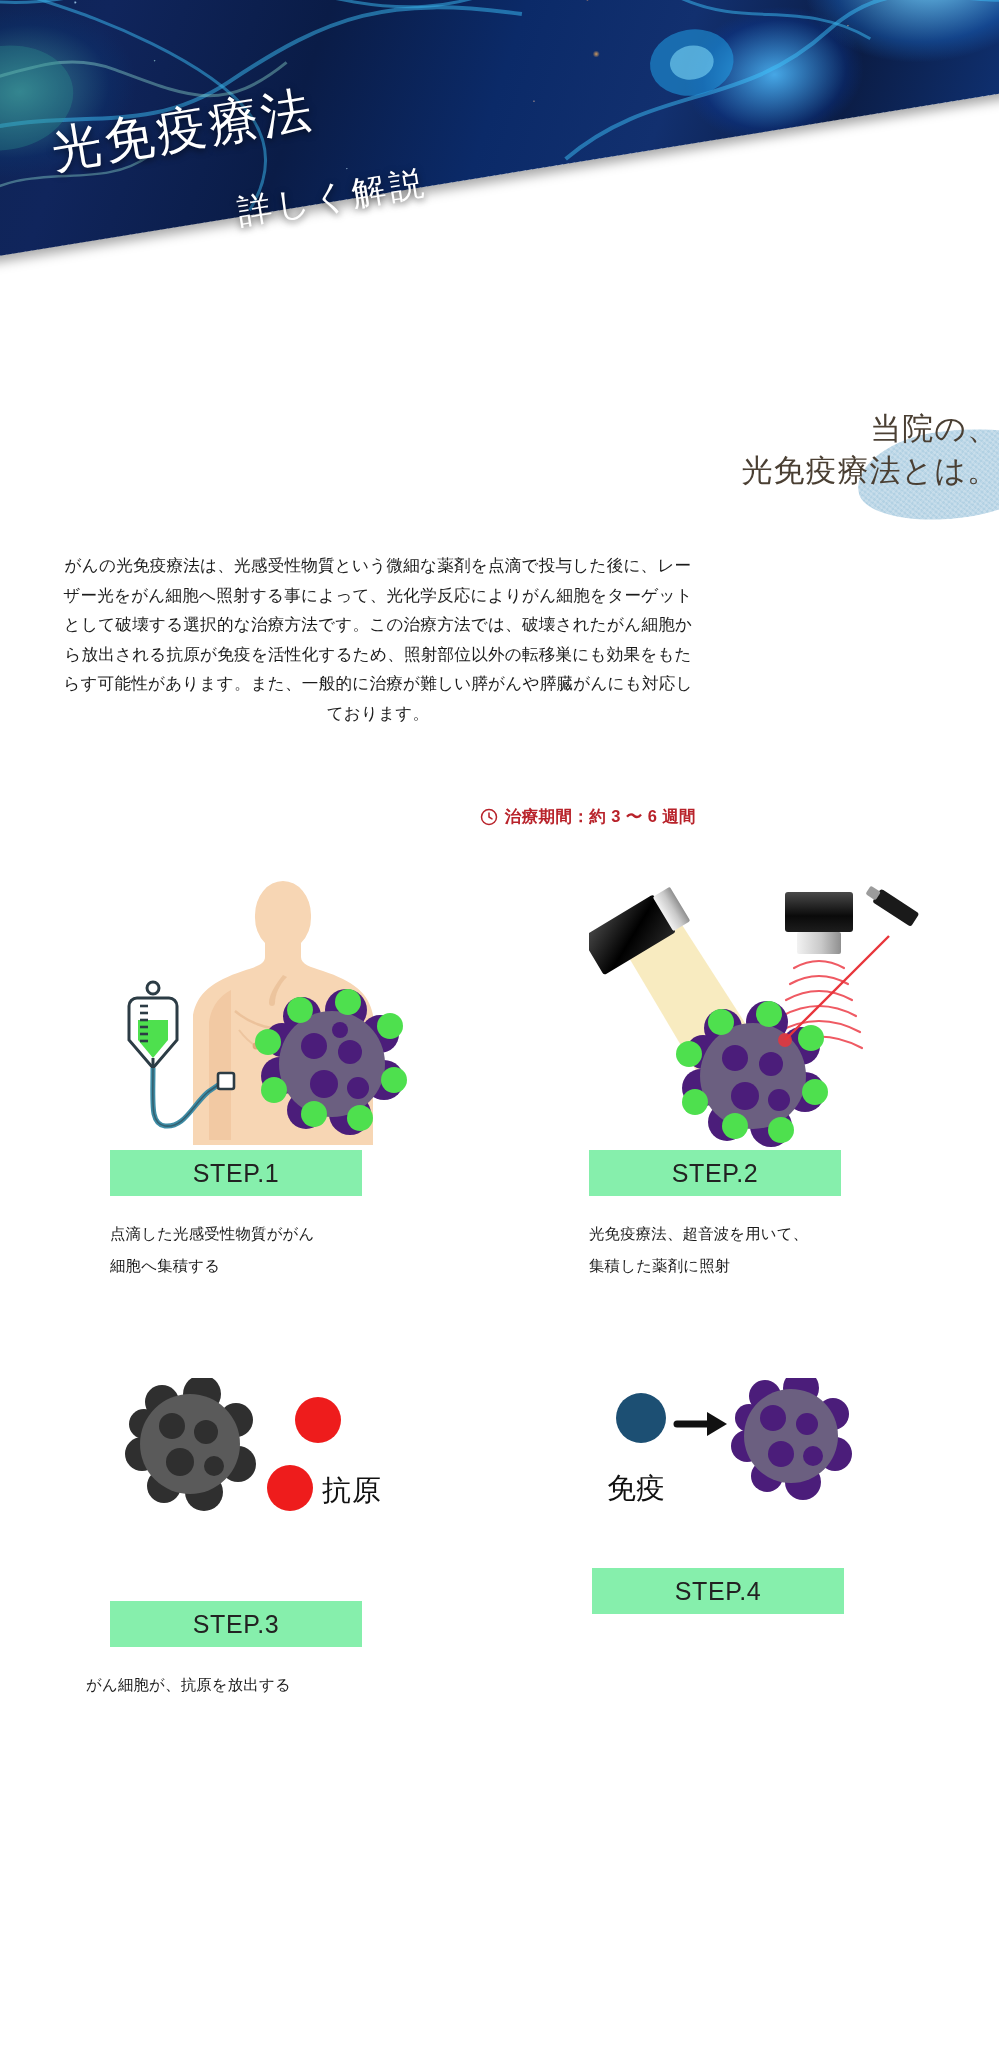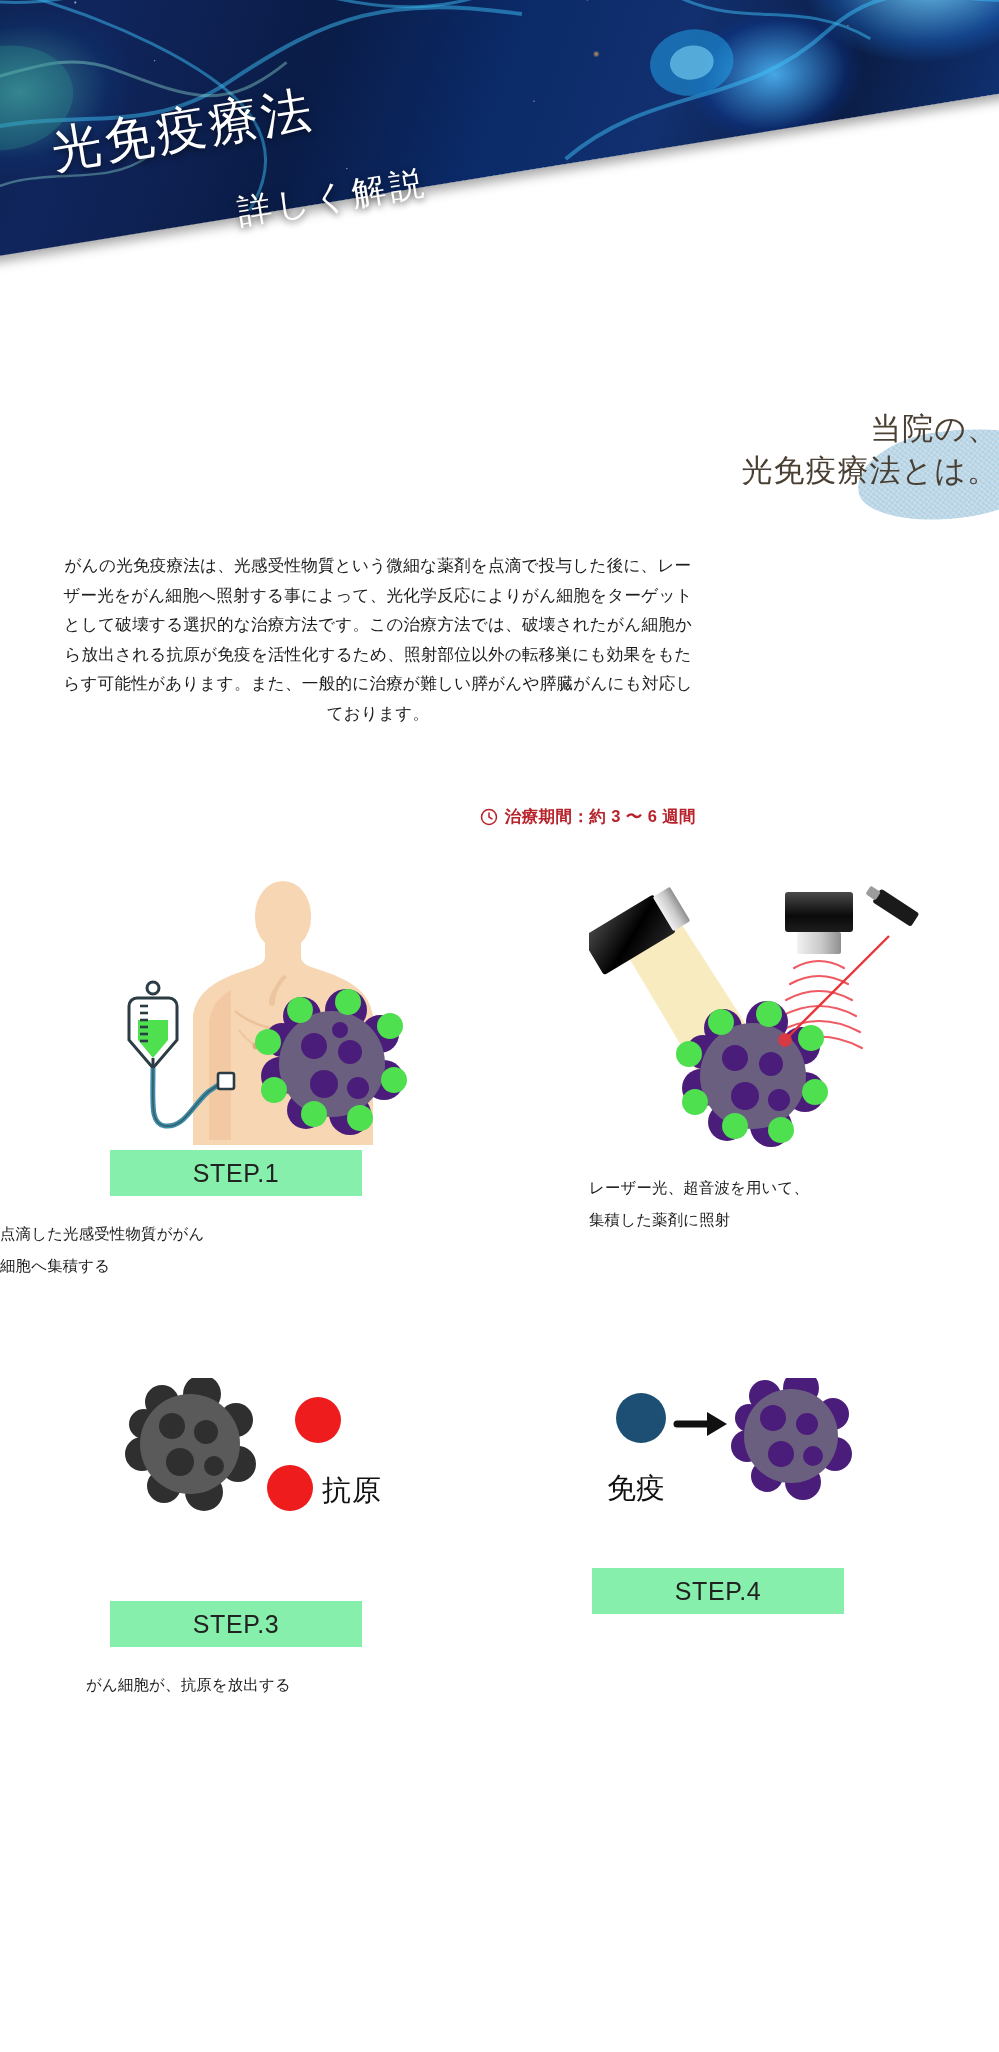--- a/index.html
+++ b/index.html
@@ -155,21 +155,21 @@
   .cell.left .step-label{ width:252px; margin-left:110px; }
   .cell.right .step-label{ width:252px; margin-left:90px; }
 
   .step-cap{
     font-size:15.4px;
     line-height:32px;
     color:#1b1b1b;
     margin-top:22px;
     letter-spacing:.2px;
   }
-  .cell.left .step-cap{ width:300px; }
+  .cell.left .step-cap{ margin-left:110px; width:300px; }
   .cell.right .step-cap{ margin-left:90px; width:300px; }
 
   .row2{ margin-top:96px; }
   .row2 .art{ height:190px; }
   .row2 .cell.left .step-label{ margin-left:110px;margin-top:33px; }
   .row2 .cell.right .step-label{ margin-left:93px; }
   .row2 .cell.left .step-cap{ margin-left:86px; width:340px; }
   .row2 .cell.right .step-cap{ margin-left:90px; width:320px; }
 
   .lbl-antigen{
@@ -386,22 +386,23 @@
             </g>
 
             <g transform="rotate(33 300 40)">
               <rect x="276" y="18" width="46" height="16" rx="3" fill="#1a1a1a"></rect>
               <rect x="266" y="21" width="12" height="10" rx="2" fill="#9c9c9c"></rect>
             </g>
             <path d="M300 56 L196 160" stroke="#e8353b" stroke-width="2.4"></path>
             <circle cx="196" cy="160" r="7" fill="#e8353b" opacity=".85"></circle>
           </svg>
         </div>
+        <div class="step-label">STEP.2</div>
         <div class="step-cap">
-          <div>レーザー光、超音波を用いて、</div>
+          <div>光免疫療法、超音波を用いて、</div>
           <div>集積した薬剤に照射</div>
         </div>
       </div>
     </div>
 
     <div class="row row2">
 
       <div class="cell left">
         <div class="art">
           <svg width="320" height="190" viewBox="0 0 320 190">

